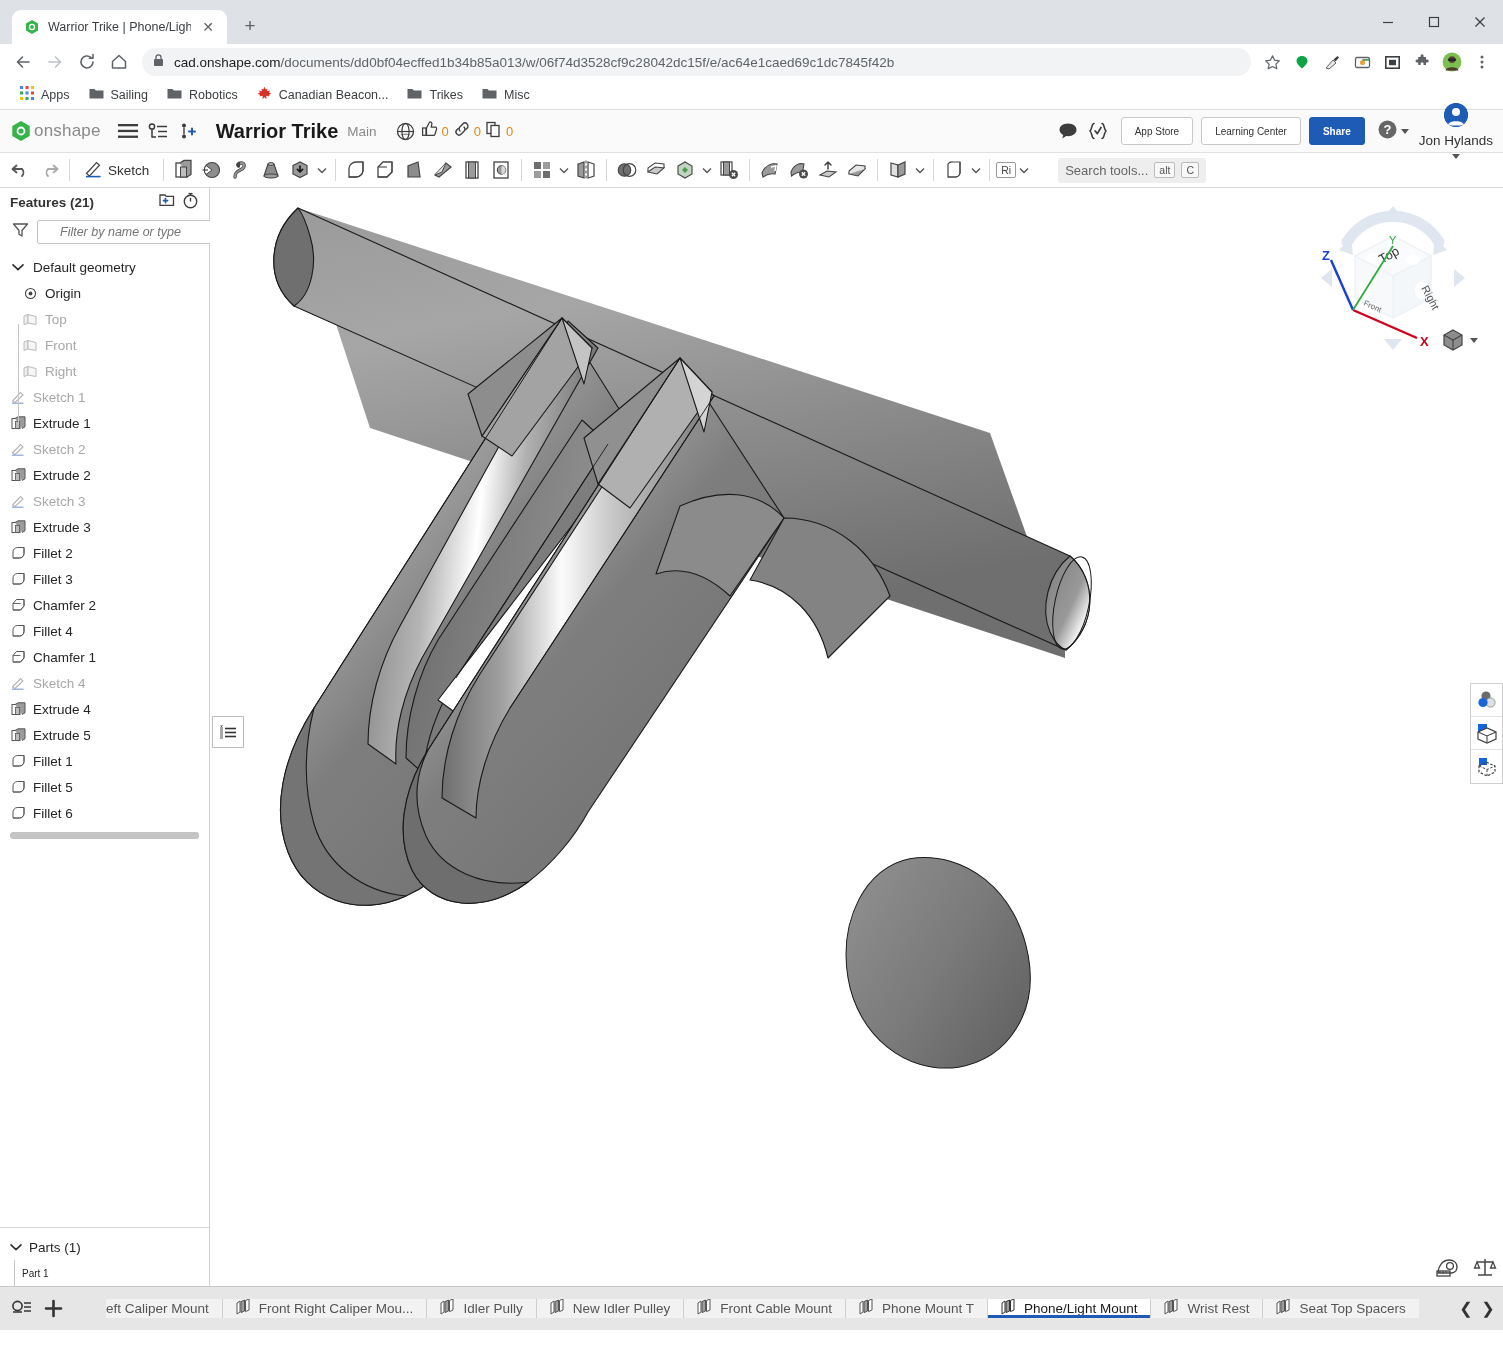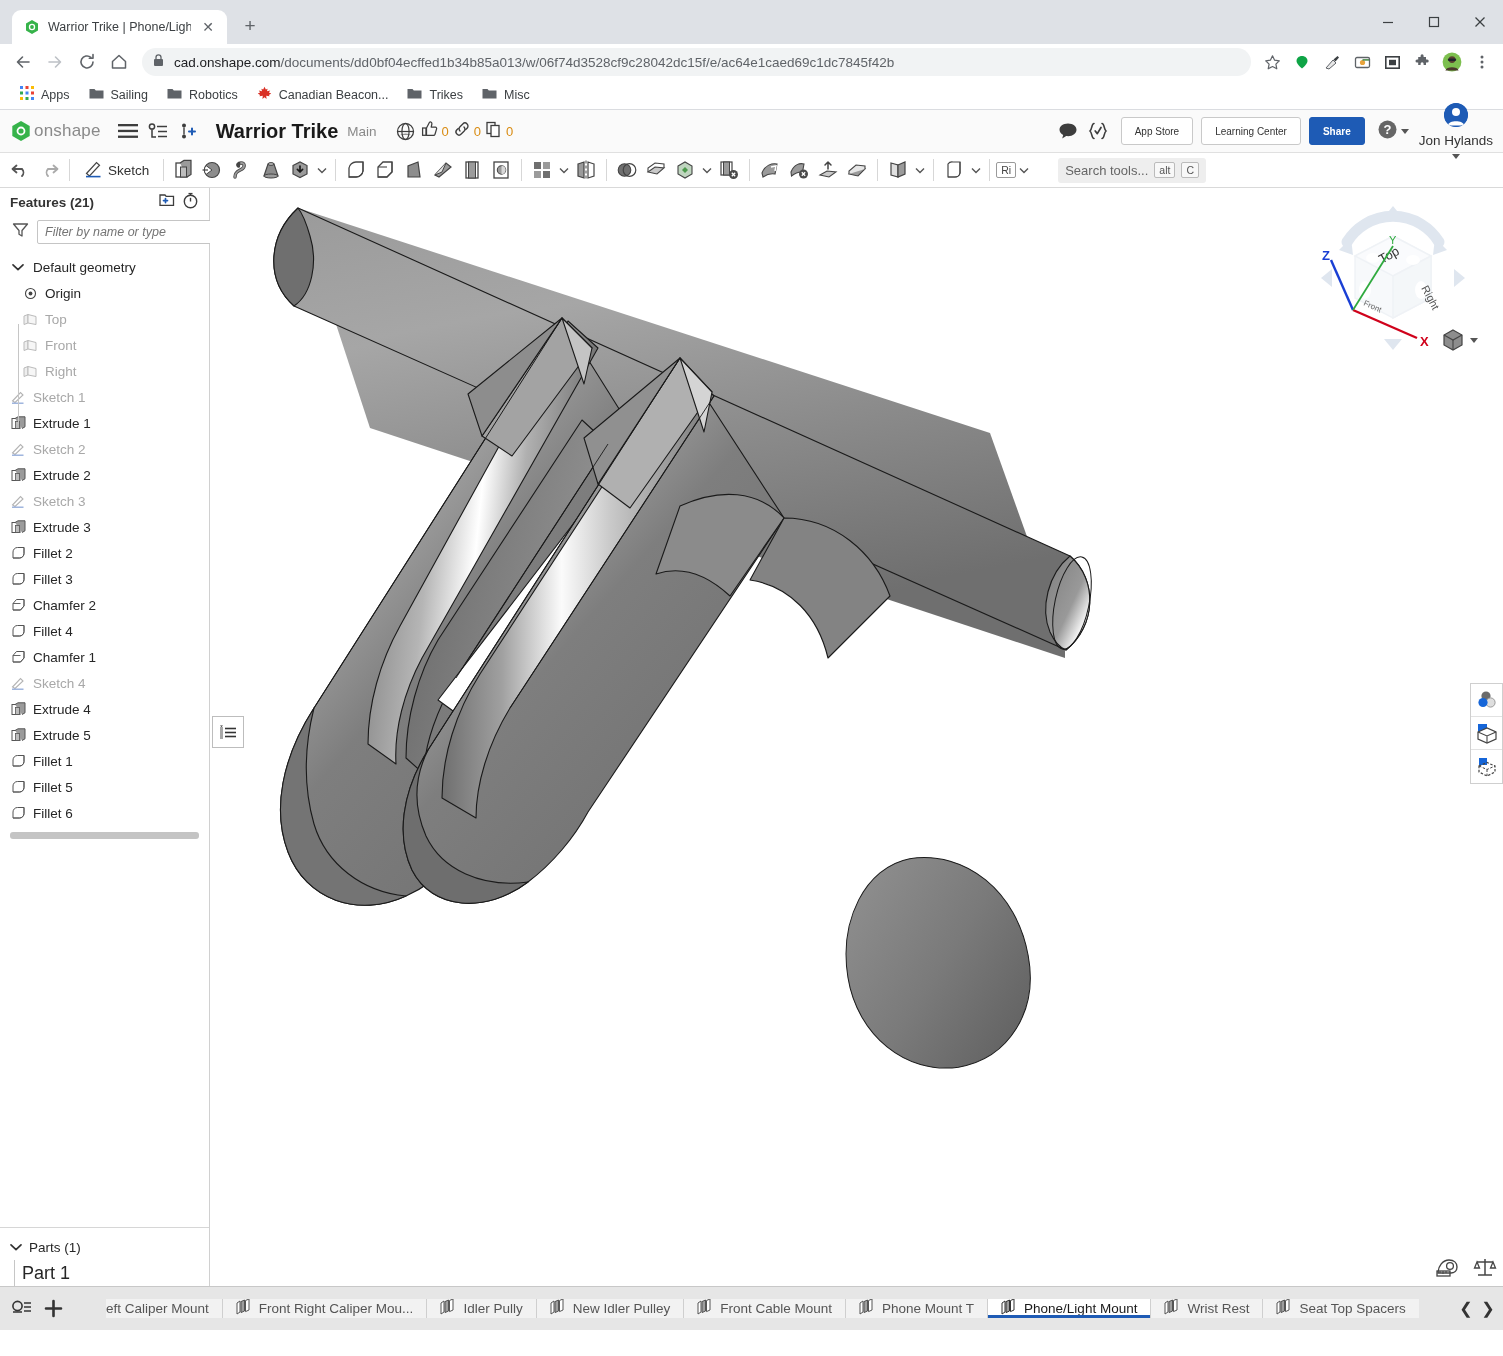--- a/index.html
+++ b/index.html
@@ -114,34 +114,34 @@
   .tree-panel{
     width:210px; background:#fff; border-right:1px solid #d0d0d0; display:flex; flex-direction:column;
   }
   .tree-head{
     height:28px; display:flex; align-items:center; padding:0 10px; gap:6px;
   }
   .tree-head .lbl{ font-size:13.5px;font-weight:bold;color:#333;flex:1; }
   .filter-row{ display:flex;align-items:center;gap:8px;padding:4px 10px 8px 12px; }
   .filter-input{
     flex:1;height:24px;border:1px solid #c5c5c5;border-radius:2px;background:#fff;
-    font-size:12.5px;color:#a21caf;font-style:italic;padding:0 7px;font-family:"Liberation Sans",sans-serif;
+    font-size:12.5px;color:#a21caf;font-style:italic;padding:0 22px;font-family:"Liberation Sans",sans-serif;
   }
   .tree-scroll{ flex:1; overflow:hidden; padding-top:2px; position:relative;}
   .trow{ height:26px; display:flex; align-items:center; gap:7px; padding-left:10px; font-size:13.5px; color:#262626; }
   .trow.muted{ color:#a8a8a8; }
   .trow.indent{ padding-left:22px; }
   .trow .tico{ width:16px;height:16px;flex:none;display:flex;align-items:center;justify-content:center; }
   .vline{ position:absolute; left:18px; width:1px; background:#c6c6c6; }
   .hscroll{
     height:7px;background:#c4c4c4;border-radius:3px;margin:6px 10px 0 10px;
   }
   .tree-bottom{ border-top:1px solid #d6d6d6; padding-top:6px; }
   .parts-row{ height:26px;display:flex;align-items:center;gap:7px;padding-left:10px;font-size:13.5px;color:#262626;}
-  .part-row{ height:26px;display:flex;align-items:center;padding-left:22px;font-size:18px;color:#262626;position:relative;}
+  .part-row{ height:26px;display:flex;align-items:center;padding-left:22px;font-size:10px;color:#262626;position:relative;}
   .part-row:before{content:"";position:absolute;left:14px;top:0;bottom:0;width:1px;background:#c6c6c6;}
 
   
   .viewport{ flex:1; background:#ffffff; position:relative; overflow:hidden; }
 
   .flyout-btn{
     position:absolute; left:2px; top:528px; width:32px;height:32px;border:1px solid #bdbdbd;
     background:#fff; display:flex;align-items:center;justify-content:center;
   }
   .viewcube{ position:absolute; right:30px; top:10px; width:160px; height:160px; }

